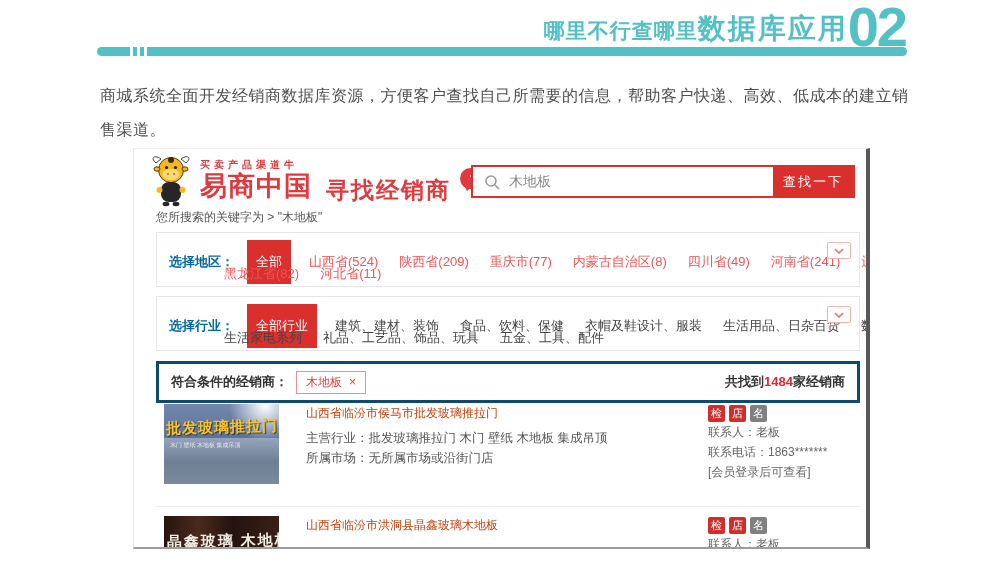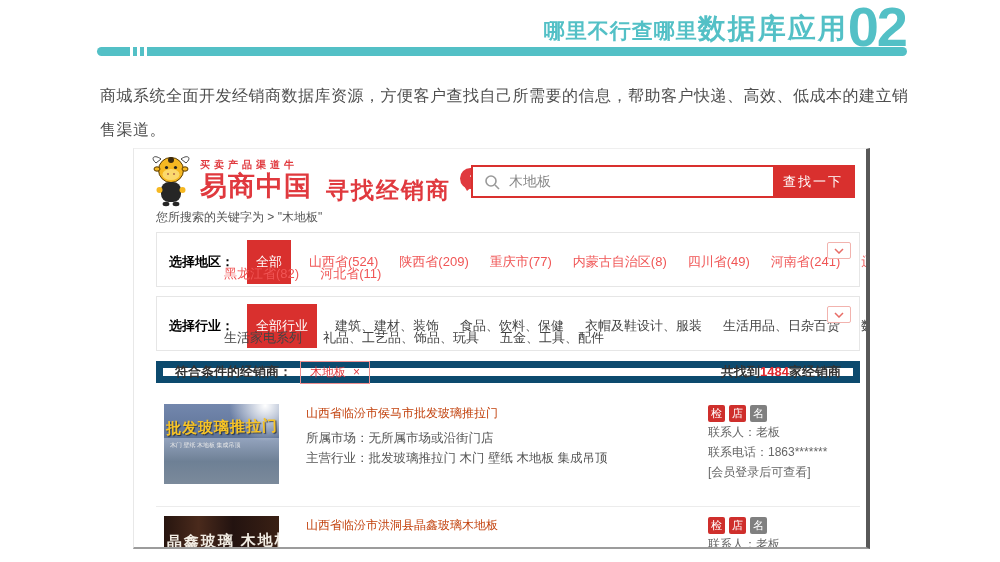--- a/index.html
+++ b/index.html
@@ -41,30 +41,30 @@
   .search-btn{width:80px;background:#d9302e;color:#fff;border:none;font-size:13px;font-family:inherit;letter-spacing:2px;cursor:pointer}
 
   .keyword{position:absolute;left:22px;top:60px;font-size:12px;color:#555}
 
   .fbox{position:absolute;left:22px;width:704px;height:55px;border:1px solid #e6e6e6;box-sizing:border-box}
   .fbox.region{top:83px}
   .fbox.industry{top:147px}
   .frow{position:absolute;left:12px;display:flex;align-items:center;white-space:nowrap}
   .frow.r1{top:7px}
   .frow.r2{top:32px;left:67px}
-  .flabel{font-weight:700;color:#000000;font-size:13px;margin-right:13px}
+  .flabel{font-weight:700;color:#0369a1;font-size:13px;margin-right:13px}
   .pill{background:#d9302e;color:#fff;font-size:13px;padding:13px 9px;margin-right:18px;cursor:pointer}
   .items{display:contents}
   .flink{font-size:13px;margin-right:21px;cursor:pointer;text-decoration:none}
   .flink.red{color:#f05555}
   .flink.dark{color:#444}
   .chev{position:absolute;right:8px;top:9px;width:22px;height:15px;border:1px solid #f2b3ae;border-radius:2px;
     display:flex;align-items:center;justify-content:center;background:#fff;cursor:pointer}
 
-  .rbar{position:absolute;left:22px;top:212px;width:704px;height:22px;border:7px solid #0c4a6e;box-sizing:border-box;display:flex;align-items:center}
+  .rbar{position:absolute;left:22px;top:212px;width:704px;height:42px;border:3px solid #0c4a6e;box-sizing:border-box;display:flex;align-items:center}
   .rbar-label{font-weight:700;color:#333;font-size:13px;margin-left:12px}
   .tag{border:1px solid #ef8e8e;color:#e0393e;font-size:12px;padding:2px 9px;margin-left:8px;display:flex;gap:7px;align-items:center}
   .tag-x{cursor:pointer;font-style:normal}
   .rsum{margin-left:auto;margin-right:12px;font-size:13px;font-weight:700;color:#333}
   .rsum .cnt{color:#e0292f}
 
   .listing{position:absolute;left:0;width:100%;height:100px}
   .l1{top:254px}
   .l2{top:366px}
   .lphoto{position:absolute;left:30px;top:1px;width:115px;height:80px;overflow:hidden;cursor:pointer}
@@ -201,22 +201,22 @@
   </div>
 
   <div class="listing l1">
     <div class="lphoto p1">
       <span class="pt">批发玻璃推拉门</span>
       <span class="pc">木门 壁纸 木地板 集成吊顶</span>
     </div>
     <a class="l-title">山西省临汾市侯马市批发玻璃推拉门</a>
     <div class="l-lines">
 
-    <div>所属市场：无所属市场或沿街门店</div>
-        <div>主营行业：批发玻璃推拉门 木门 壁纸 木地板 集成吊顶</div>
+    <div>主营行业：批发玻璃推拉门 木门 壁纸 木地板 集成吊顶</div>
+        <div>所属市场：无所属市场或沿街门店</div>
       </div>
     <div class="l-right">
       <span class="badges">
 
       <i class="badge">检</i>
           <i class="badge">店</i>
           <i class="badge">名</i>
         </span>
       <div class="l-contact">
 

